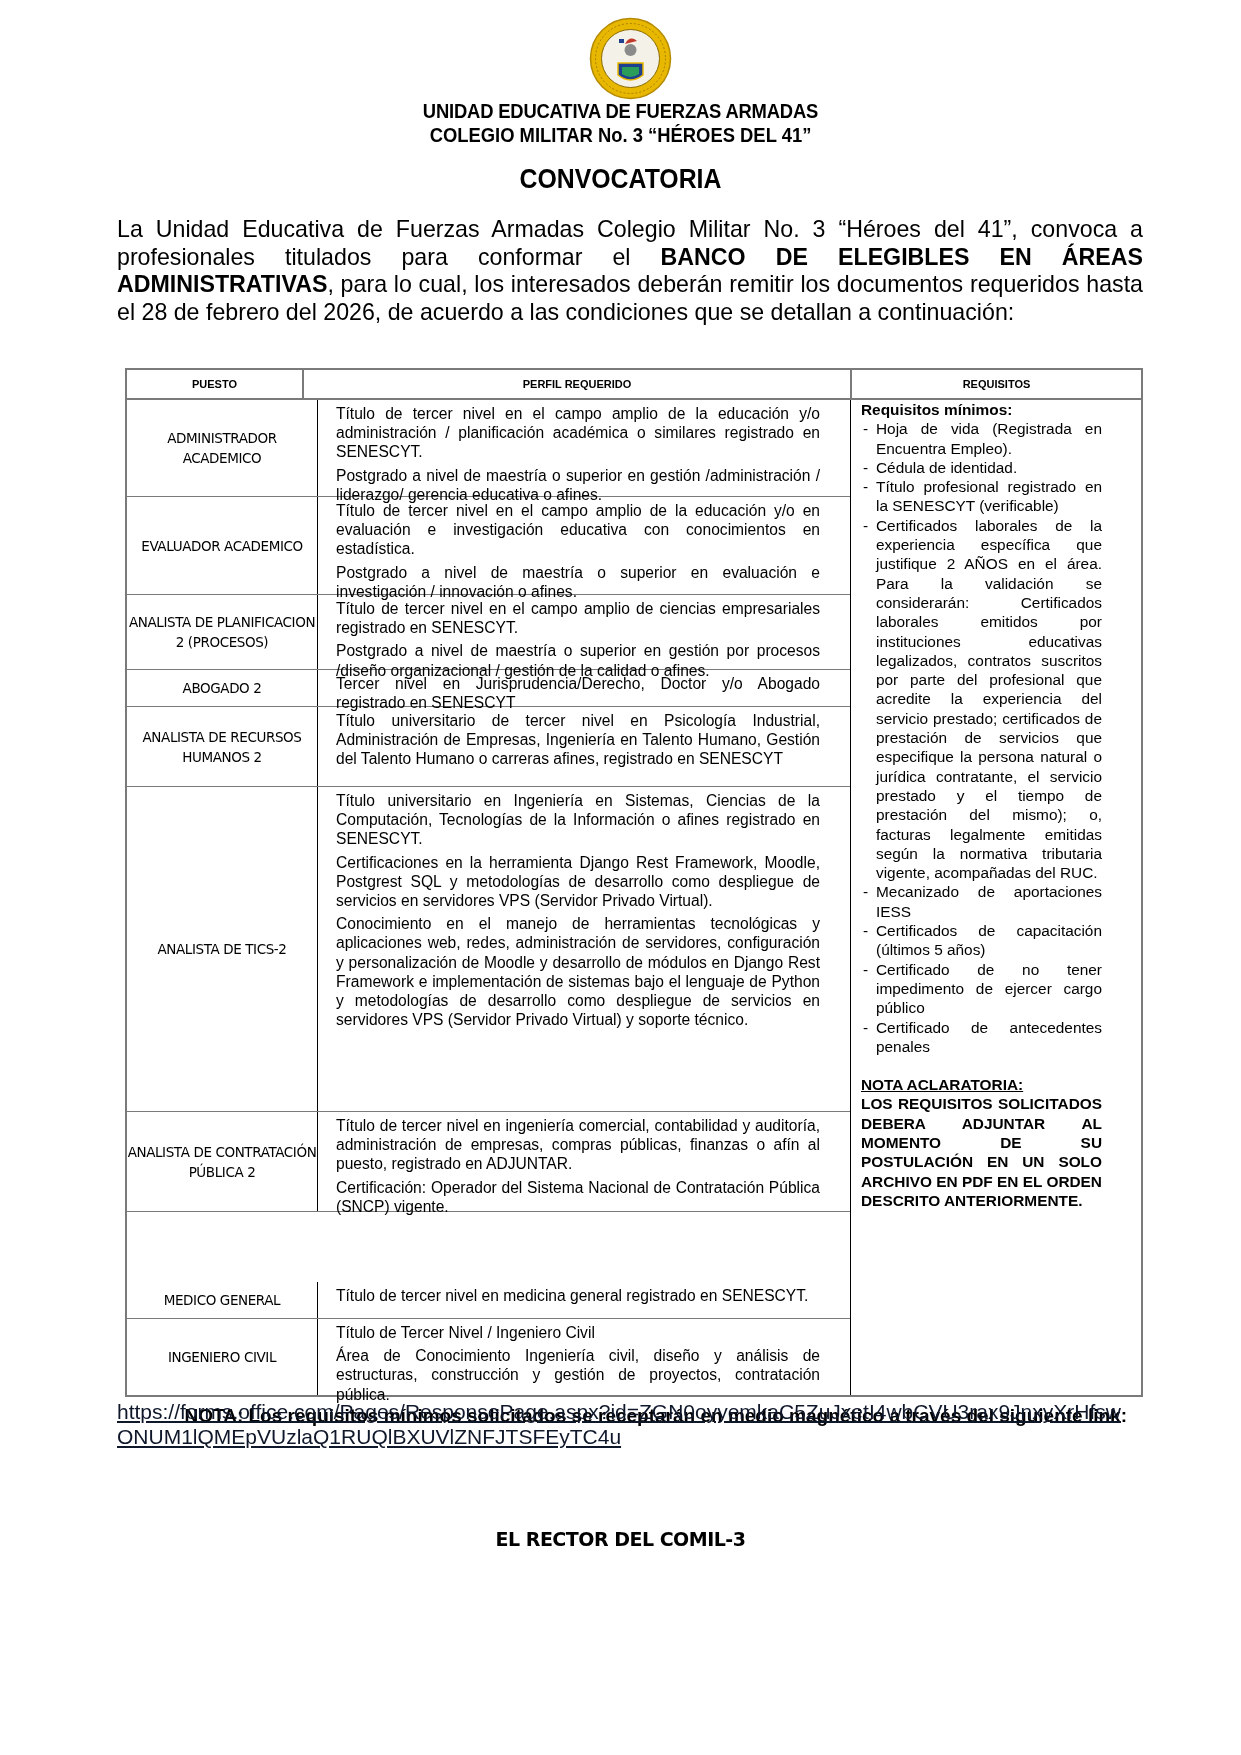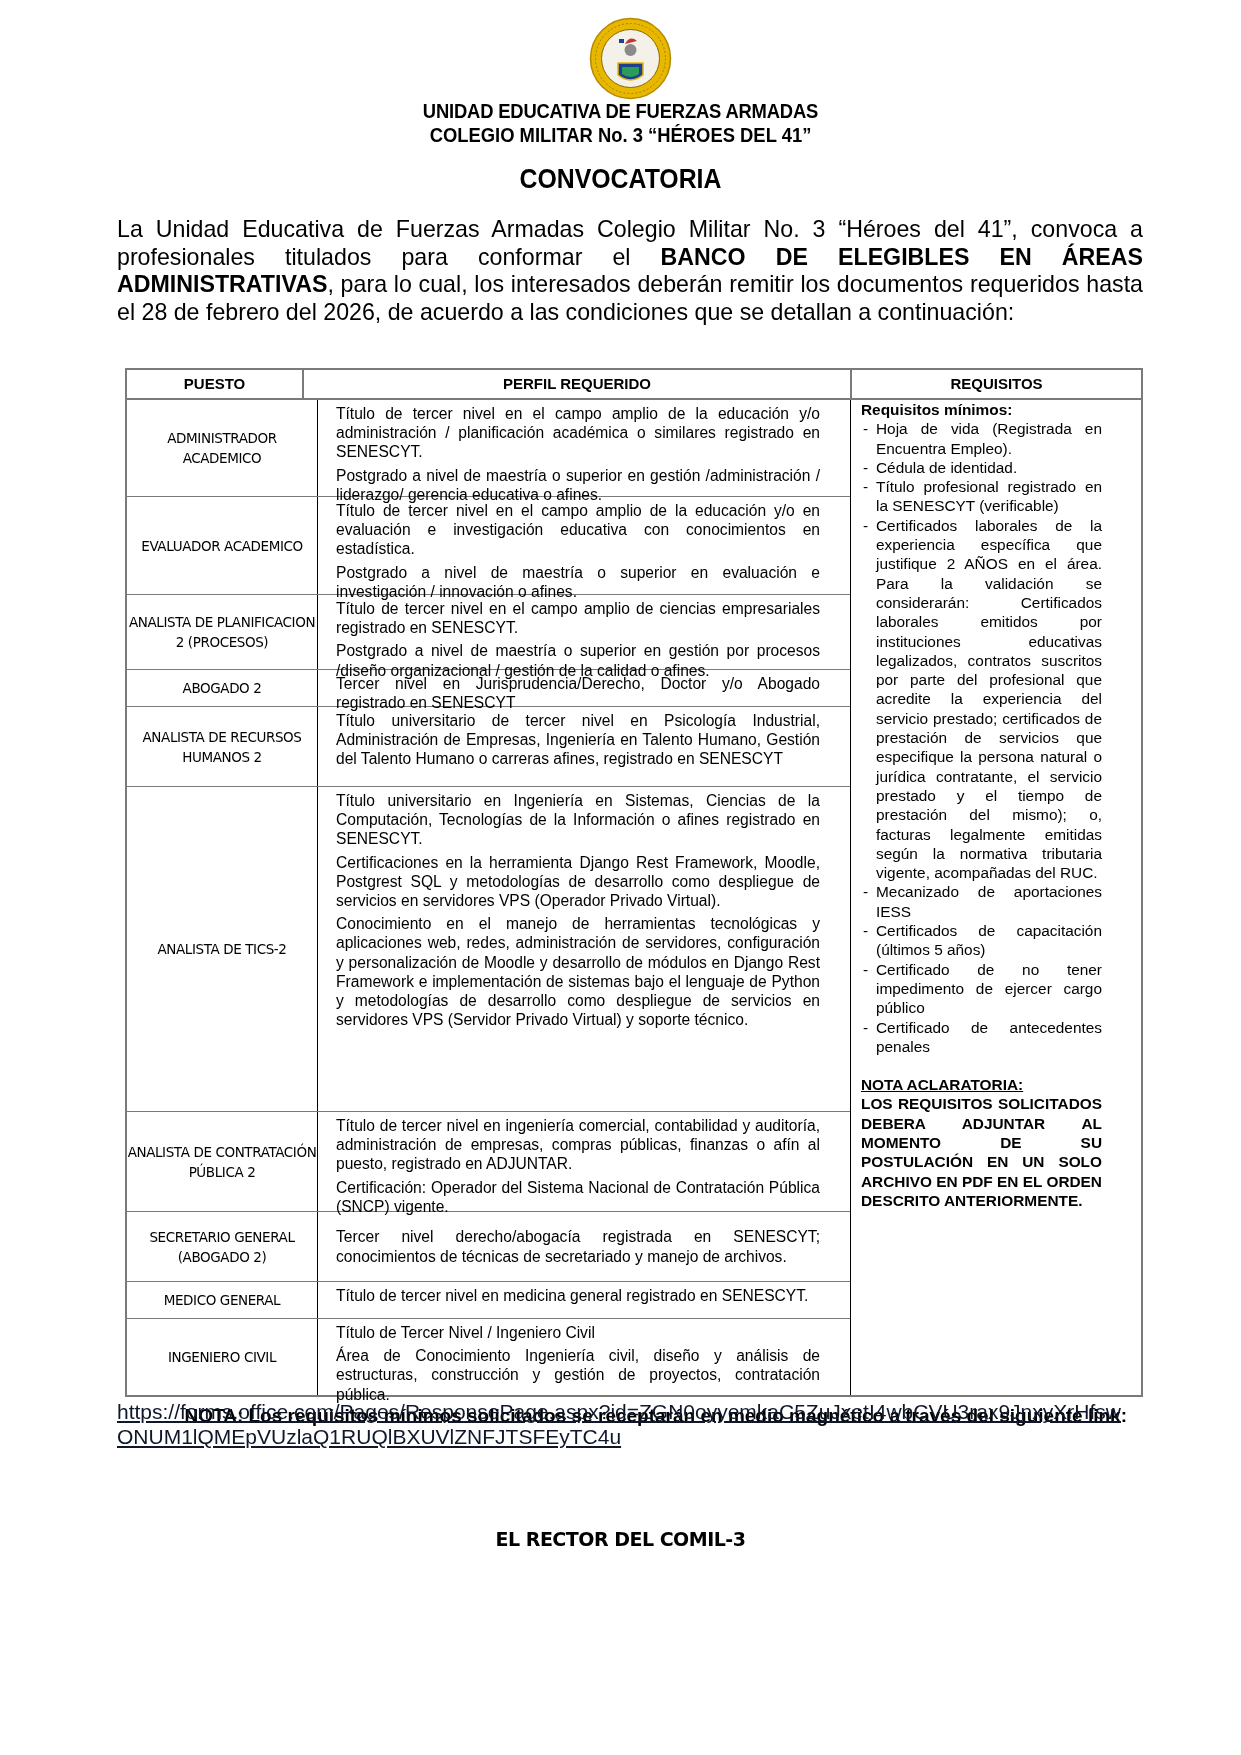--- a/index.html
+++ b/index.html
@@ -7,21 +7,21 @@
   .logo { position:absolute; left:589px; top:17px; width:83px; height:83px; }
   .hdr { position:absolute; left:0; width:1241px; text-align:center; font-weight:bold; font-family:"Liberation Sans", sans-serif; }
   .hdr1 { top:100px; font-size:20px; letter-spacing:-0.2px; transform:scaleX(0.92); }
   .hdr2 { top:124px; font-size:20px; transform:scaleX(0.92); }
   .title { top:164px; font-size:27px; transform:scaleX(0.92); }
   .intro { position:absolute; left:117px; top:216px; width:1026px; font-size:23.2px; line-height:27.5px; text-align:justify; text-align-last:left; transform-origin:left top; }
   .intro b { font-weight:bold; }
 
   .tbl { position:absolute; left:125px; top:368px; width:1018px; height:1029px; border:2px solid #7a7a7a; box-sizing:border-box; }
   .hrow { position:absolute; left:0; top:0; width:100%; height:30px; border-bottom:2px solid #7a7a7a; box-sizing:border-box; }
-  .hcell { position:absolute; top:0; height:16px; line-height:28px; text-align:center; font-weight:bold; font-size:15px; }
+  .hcell { position:absolute; top:0; height:16px; line-height:28px; text-align:center; font-weight:bold; font-size:11px; }
   .hsep { position:absolute; top:0; height:28px; border-left:2px solid #7a7a7a; }
   .row { position:absolute; left:0; width:723px; box-sizing:border-box; border-bottom:1.5px solid #7a7a7a; }
   .row.last { border-bottom:none; }
   .puesto { position:absolute; left:0; top:0; width:190px; height:100%; display:flex; align-items:center; justify-content:center; text-align:center; font-family:"DejaVu Sans", sans-serif; font-size:13.5px; line-height:20px; letter-spacing:-0.4px; }
   .perfil { position:absolute; left:190px; top:0; width:533px; height:100%; border-left:1.5px solid #000; box-sizing:border-box; padding:0 26px 0 14px; font-size:15.6px; line-height:19.2px; text-align:justify; text-align-last:left; }
   .perfil.mid { display:flex; align-items:center; }
   .perfil p { margin:4px; }
   .reqcol { position:absolute; left:723px; top:30px; width:262px; bottom:0; border-left:1.5px solid #000; box-sizing:border-box; padding:0 10px 0 10px; font-size:15.4px; line-height:19.3px; }
   .reqcol .rt { font-weight:bold; }
   .reqcol ul { list-style:none; padding:0; margin:0; }
@@ -100,39 +100,33 @@
     <div class="puesto">ANALISTA DE RECURSOS HUMANOS 2</div>
     <div class="perfil">
       <p>Título universitario de tercer nivel en Psicología Industrial, Administración de Empresas, Ingeniería en Talento Humano, Gestión del Talento Humano o carreras afines, registrado en SENESCYT</p>
     </div>
   </div>
 
   <div class="row" style="top:417px;height:325px;">
     <div class="puesto">ANALISTA DE TICS-2</div>
     <div class="perfil">
       <p>Título universitario en Ingeniería en Sistemas, Ciencias de la Computación, Tecnologías de la Información o afines registrado en SENESCYT.</p>
-      <p>Certificaciones en la herramienta Django Rest Framework, Moodle, Postgrest SQL y metodologías de desarrollo como despliegue de servicios en servidores VPS (Operador Privado Virtual).</p>
+      <p>Certificaciones en la herramienta Django Rest Framework, Moodle, Postgrest SQL y metodologías de desarrollo como despliegue de servicios en servidores VPS (Servidor Privado Virtual).</p>
       <p>Conocimiento en el manejo de herramientas tecnológicas y aplicaciones web, redes, administración de servidores, configuración y personalización de Moodle y desarrollo de módulos en Django Rest Framework e implementación de sistemas bajo el lenguaje de Python y metodologías de desarrollo como despliegue de servicios en servidores VPS (Servidor Privado Virtual) y soporte técnico.</p>
     </div>
   </div>
 
   <div class="row" style="top:742px;height:100px;">
     <div class="puesto">ANALISTA DE CONTRATACIÓN PÚBLICA 2</div>
     <div class="perfil">
       <p>Título de tercer nivel en ingeniería comercial, contabilidad y auditoría, administración de empresas, compras públicas, finanzas o afín al puesto, registrado en ADJUNTAR.</p>
       <p>Certificación: Operador del Sistema Nacional de Contratación Pública (SNCP) vigente.</p>
     </div>
   </div>
 
-  <div class="row" style="top:842px;height:70px;">
-    <div class="puesto">SECRETARIO GENERAL (ABOGADO 2)</div>
-    <div class="perfil mid">
-      <p>Tercer nivel derecho/abogacía registrada en SENESCYT; conocimientos de técnicas de secretariado y manejo de archivos.</p>
-    </div>
-  </div>
 
   <div class="row" style="top:912px;height:37px;">
     <div class="puesto">MEDICO GENERAL</div>
     <div class="perfil">
       <p>Título de tercer nivel en medicina general registrado en SENESCYT.</p>
     </div>
   </div>
 
   <div class="row last" style="top:949px;height:76px;">
     <div class="puesto">INGENIERO CIVIL</div>

